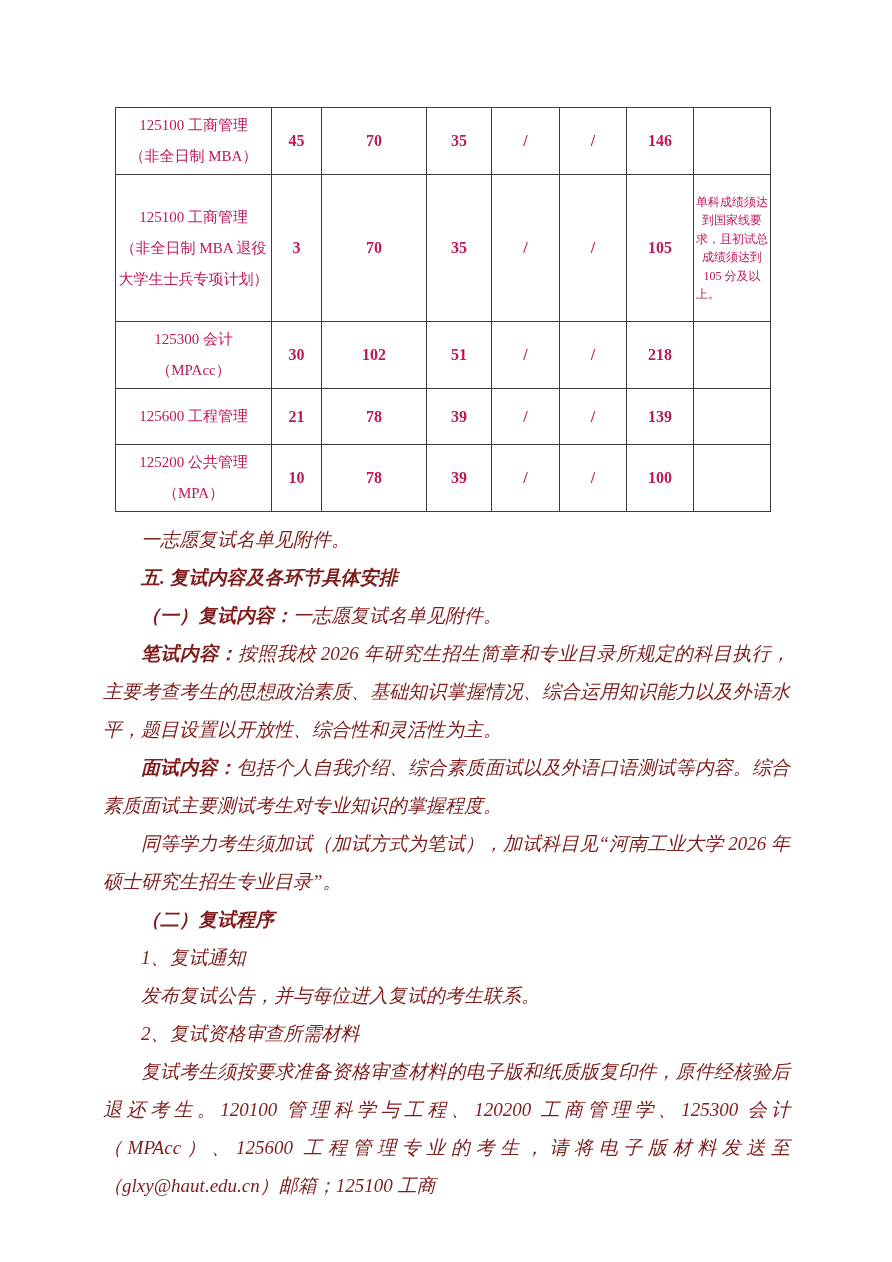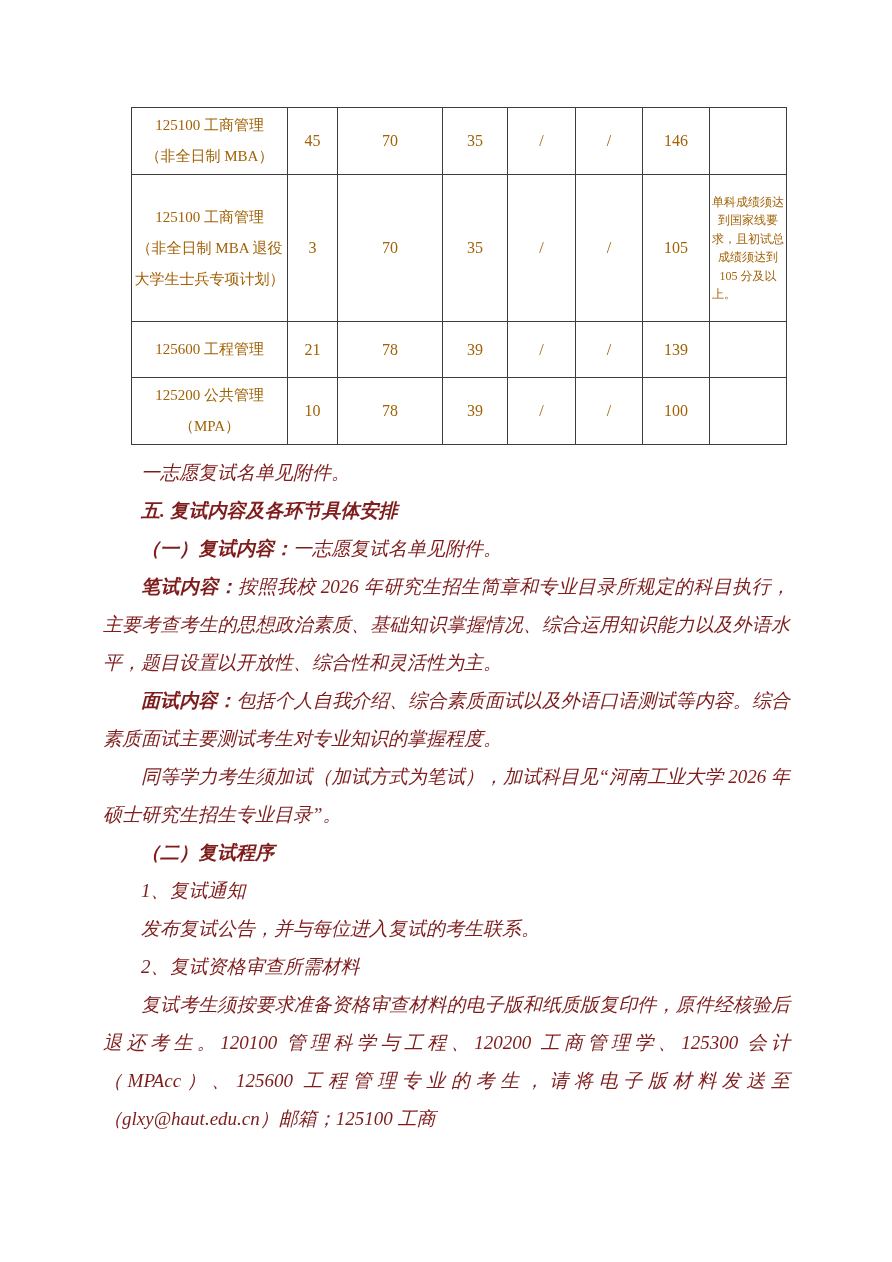--- a/index.html
+++ b/index.html
@@ -16,36 +16,36 @@
     position: absolute;
     left: 103px; top: 107px;
     width: 687px;
   }
 
   
   table.score-table {
     border-collapse: collapse;
     table-layout: fixed;
     width: 655px;
-    margin-left: 28px;
+    margin-left: 12px;
     font-size: 16px;
-    color: #a16207;
+    color: #be185d;
   }
   table.score-table td {
     border: 1px solid #3d3d3d;
     text-align: center;
     vertical-align: middle;
     padding: 2px 2px;
   }
   td.program-cell {
     font-size: 15px;
     line-height: 31px;
     white-space: pre-line;
   }
-  td.score-cell { font-size: 16px; }
+  td.score-cell { font-size: 16px; font-weight: bold; }
   td.note-cell {
     font-size: 12px;
     line-height: 18.5px;
     text-align: justify;
     text-align-last: left;
     vertical-align: middle;
     padding: 3px 4px;
     white-space: normal;
   }
   tr.row-1 { height: 61px; }
@@ -104,20 +104,30 @@
 （非全日制 MBA 退役
 大学生士兵专项计划）</td>
           <td class="score-cell">3</td>
           <td class="score-cell">70</td>
           <td class="score-cell">35</td>
           <td class="score-cell">/</td>
           <td class="score-cell">/</td>
           <td class="score-cell">105</td>
           <td class="note-cell">单科成绩须达到国家线要求，且初试总成绩须达到 105 分及以上。</td>
         </tr>
+        <tr class="row-3">
+          <td class="program-cell">125300 会计（MPAcc）</td>
+          <td class="score-cell">30</td>
+          <td class="score-cell">102</td>
+          <td class="score-cell">51</td>
+          <td class="score-cell">/</td>
+          <td class="score-cell">/</td>
+          <td class="score-cell">218</td>
+          <td class="note-cell"></td>
+        </tr>
         <tr class="row-4">
           <td class="program-cell">125600 工程管理</td>
           <td class="score-cell">21</td>
           <td class="score-cell">78</td>
           <td class="score-cell">39</td>
           <td class="score-cell">/</td>
           <td class="score-cell">/</td>
           <td class="score-cell">139</td>
           <td class="note-cell"></td>
         </tr>

